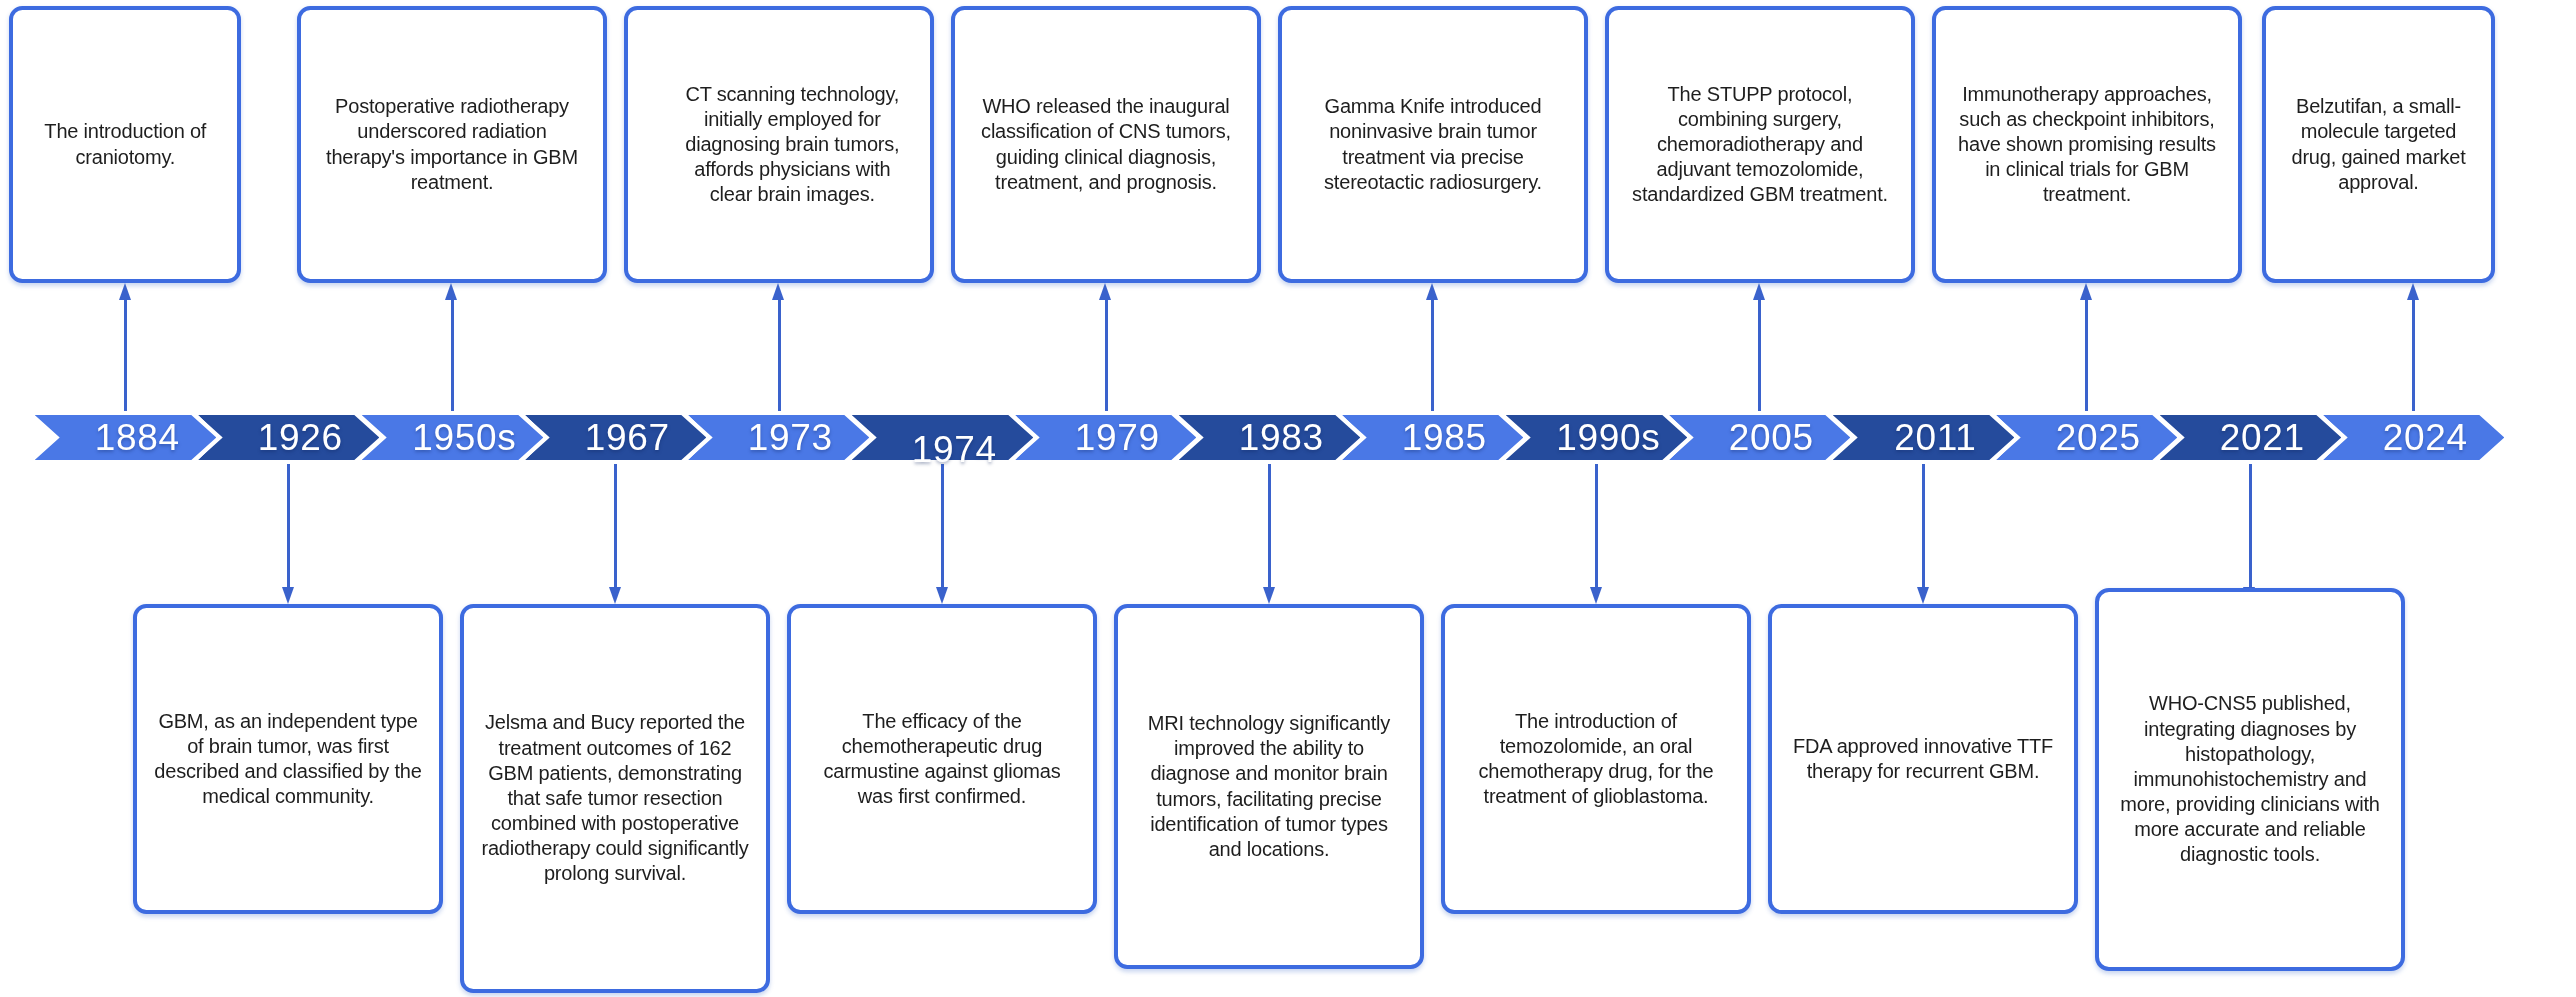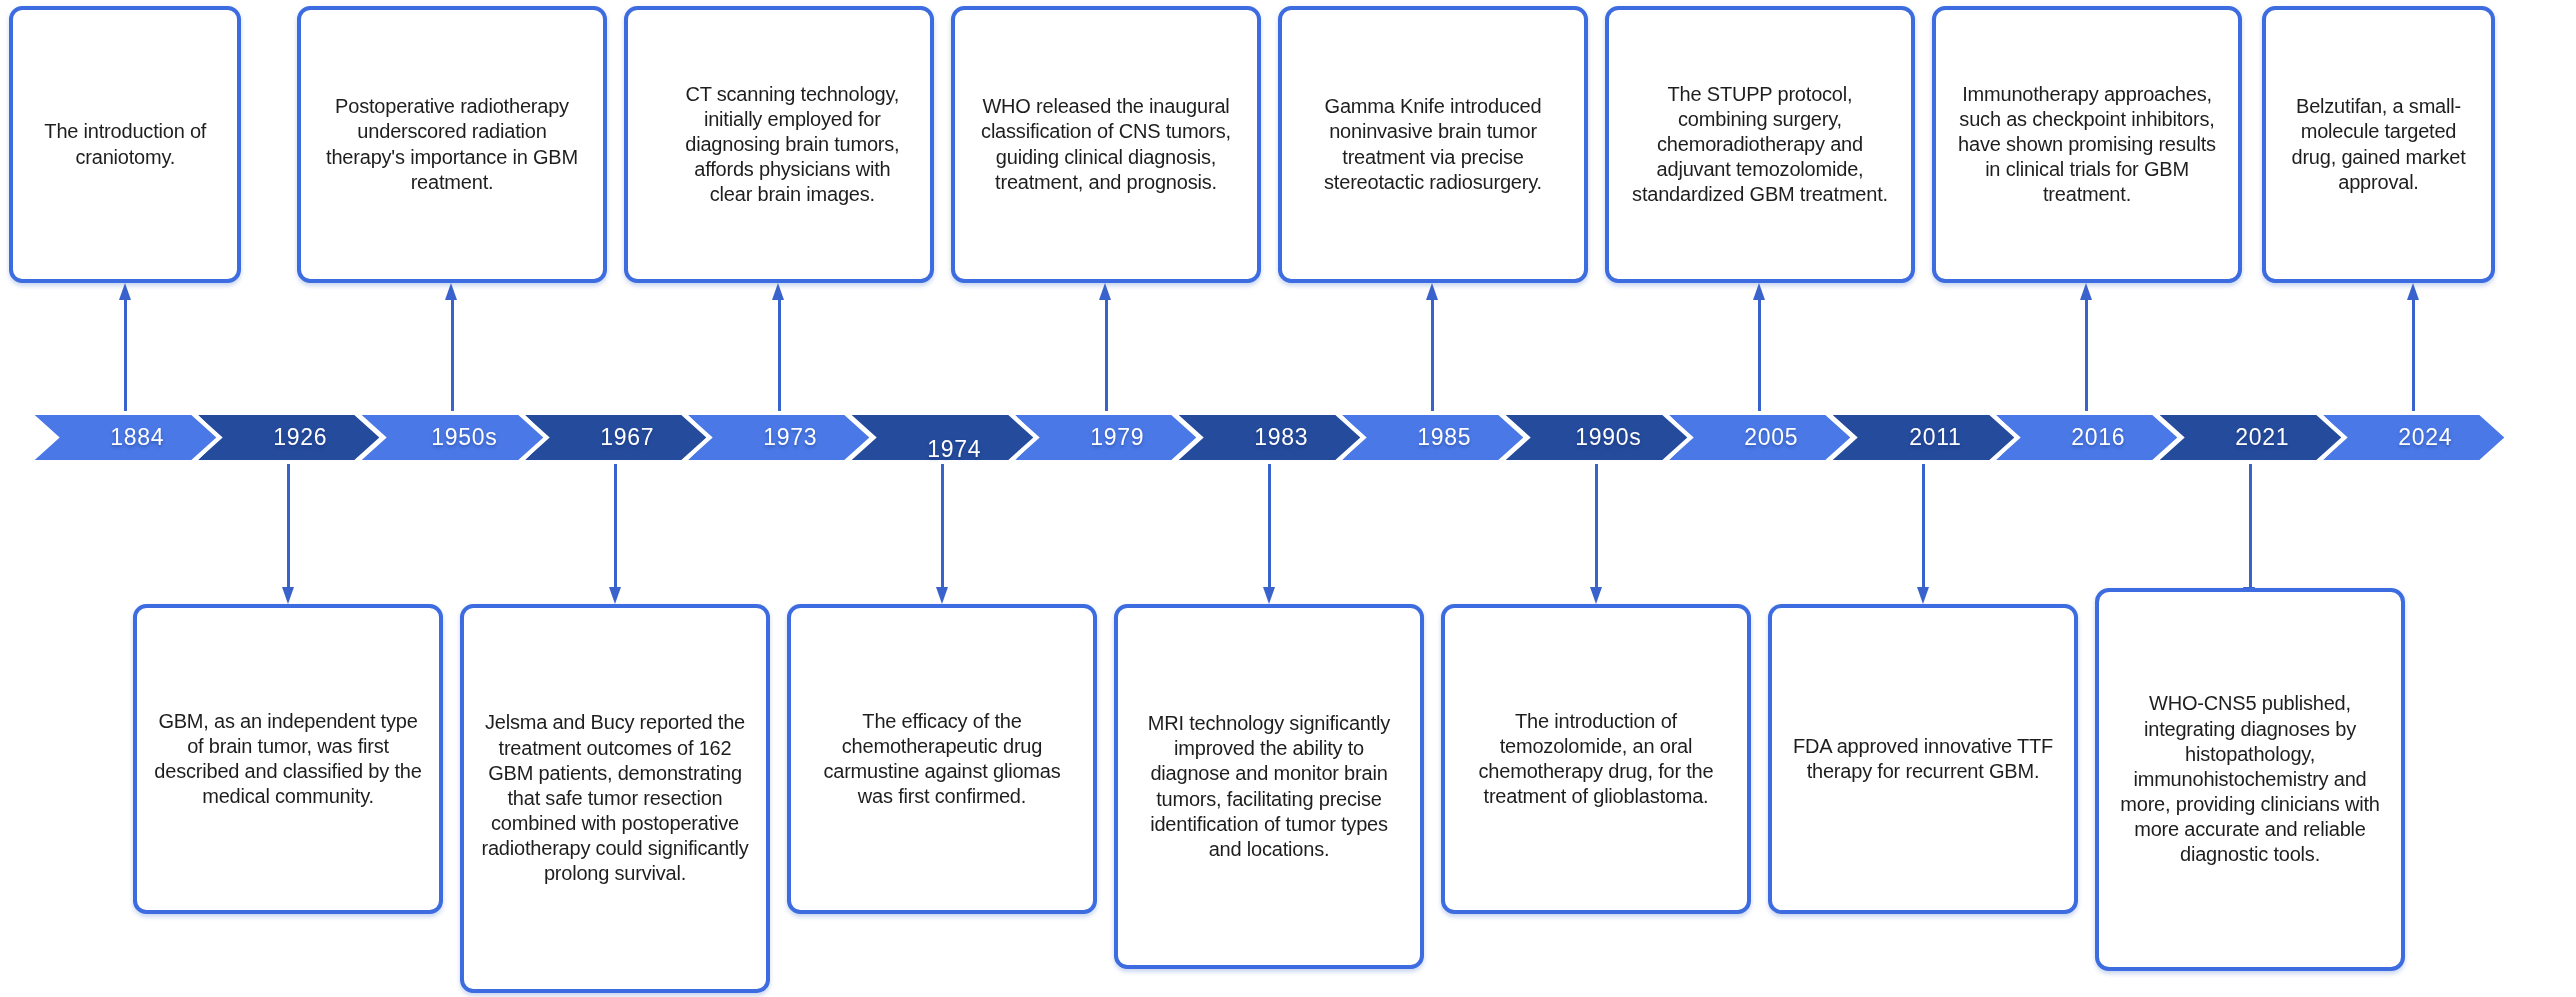--- a/index.html
+++ b/index.html
@@ -17,21 +17,21 @@
     clip-path: polygon(0 0, calc(100% - 27px) 0, 100% 50%, calc(100% - 27px) 100%, 0 100%, 27px 50%);
   }
   .chev-fill {
     position:absolute; left:4.7px; top:4px; right:4.7px; bottom:4px;
     clip-path: polygon(0 0, calc(100% - 25px) 0, 100% 50%, calc(100% - 25px) 100%, 0 100%, 25px 50%);
   }
   .chev-label {
     position:absolute; inset:0;
     display:flex; align-items:center; justify-content:center;
     padding-left:29px; padding-right:5.3px;
-    color:#ffffff; font-size:23px; letter-spacing:0.7px;
+    color:#ffffff; font-size:37px; letter-spacing:0.7px;
     text-shadow:0 2px 3.3px rgba(15,35,90,0.35);
   }
   
   .evbox {
     position:absolute; box-sizing:border-box;
     background:#ffffff;
     border:4px solid #3d6be0;
     border-radius:13.3px;
     display:flex; align-items:center; justify-content:center;
     box-shadow:0 2.7px 4px rgba(70,110,200,0.28);
@@ -170,21 +170,21 @@
       <div class="chev-label" style="color: rgb(255, 255, 255);">2011</div>
     </div>
     <div class="evbox" style="left: 1768px; width: 310px; border-color: rgb(61, 107, 224); top: 604px; height: 310px;">
       <div class="evtext" style="color: rgb(30, 30, 30);">FDA approved innovative TTF therapy for recurrent GBM.</div>
     </div>
     <div class="conn-line" style="left: 1922px; background: rgb(58, 98, 204); top: 464px; height: 124px;"></div>
     <div class="ah ah-down" style="left: 1917px; top: 587px; border-top-color: rgb(58, 98, 204);"></div>
     <div class="chev" style="left: 1991px; top: 411px; width: 191px; z-index: 28;">
       <div class="chev-outline"></div>
       <div class="chev-fill" style="background: rgb(74, 120, 230);"></div>
-      <div class="chev-label" style="color: rgb(255, 255, 255);">2016</div>
+      <div class="chev-label" style="color: rgb(255, 255, 255);">2025</div>
     </div>
     <div class="evbox" style="left: 1932px; width: 310px; border-color: rgb(61, 107, 224); top: 6px; height: 277px;">
       <div class="evtext" style="color: rgb(30, 30, 30);">Immunotherapy approaches, such as checkpoint inhibitors, have shown promising results in clinical trials for GBM treatment.</div>
     </div>
     <div class="conn-line" style="left: 2085px; background: rgb(58, 98, 204); top: 299px; height: 112px;"></div>
     <div class="ah ah-up" style="left: 2080px; top: 283px; border-bottom-color: rgb(58, 98, 204);"></div>
     <div class="chev" style="left: 2155px; top: 411px; width: 191px; z-index: 27;">
       <div class="chev-outline"></div>
       <div class="chev-fill" style="background: rgb(37, 75, 156);"></div>
       <div class="chev-label" style="color: rgb(255, 255, 255);">2021</div>

